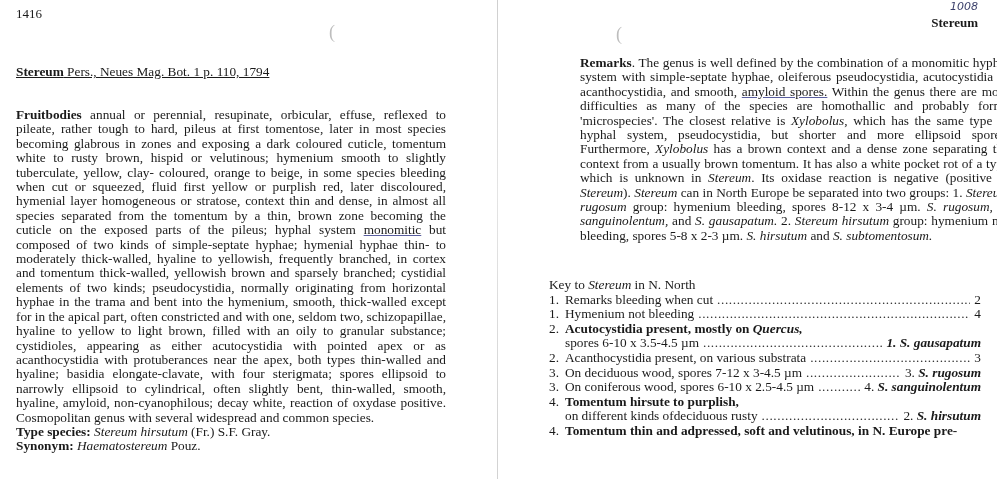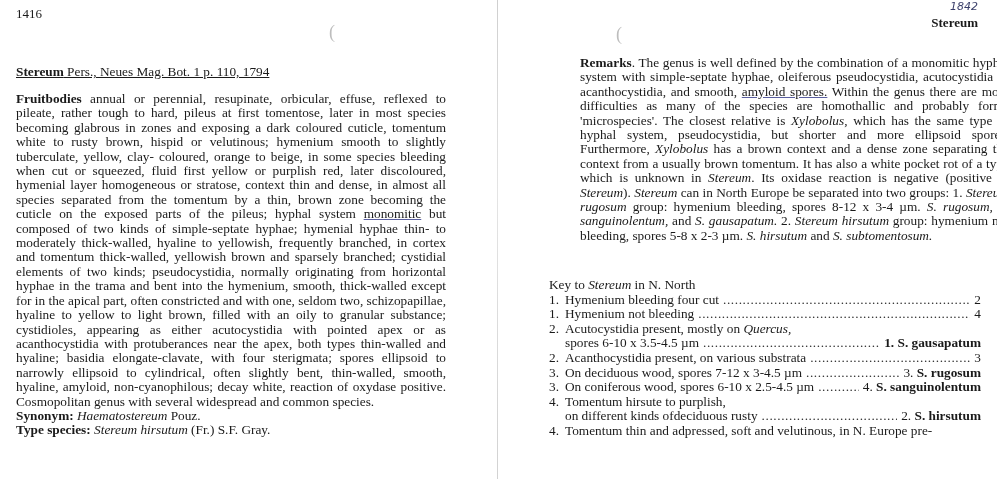--- a/index.html
+++ b/index.html
@@ -22,77 +22,77 @@
     font-family: "DejaVu Sans", sans-serif; font-style: italic; color: #3a3f6a;
   }
   .running-head {
     position: absolute; right: 19px; top: 15px; font-size: 13px; font-weight: bold;
   }
   .paren-mark { position: absolute; color: #bdbdbd; font-size: 18px; }
   .genus-title { position: absolute; left: 16px; top: 64px; font-size: 13.3px; white-space: nowrap; text-decoration: underline; }
   .text-block {
     position: absolute; font-size: 13.3px; line-height: 14.4px; text-align: justify;
   }
-  .left-desc { left: 16px; top: 92px; width: 430px; }
+  .left-desc { left: 16px; top: 108px; width: 430px; }
   .left-desc p, .right-remarks p { margin: 0; }
   .right-remarks { left: 49px; top: 29px; width: 429px; margin-left: 31px; }
   .bold { font-weight: bold; }
   .ital { font-style: italic; }
   .ul { text-decoration: underline; text-decoration-color: #5a5fa0; }
   .species-line { font-size: 13.3px; line-height: 14.4px; }
   .key { position: absolute; left: 49px; top: 278px; width: 432px; font-size: 13.3px; line-height: 14.6px; }
   .key-title { margin-bottom: 0; }
   .key-row { display: flex; align-items: baseline; white-space: nowrap; }
   .key-row .num { width: 16px; flex: 0 0 16px; }
   .key-row .txt { flex: 0 0 auto; }
   .key-row .dots {
     flex: 1 1 auto; overflow: hidden; margin: 0 4px; white-space: nowrap;
     letter-spacing: 0.6px; color: #333;
   }
   .key-row .dots::after { content: "........................................................................................................................................................................"; }
   .key-row .res { flex: 0 0 auto; }
   .key-row.indent { padding-left: 16px; }
-  .key-row.cont .txt { white-space: nowrap; }
-  .res-bold { font-weight: bold; }
+  .key-row.cont .txt { white-space: nowrap; font-weight: bold; }
+  .res-bold { font-weight: bold; font-style: italic; }
 </style>
 </head>
 <body>
 
 <div class="page page-left">
   <div class="pagenum-left">1416</div>
   <div class="paren-mark" style="left:329px; top:22px;">(</div>
 
   <div class="genus-title">
     <span class="bold">Stereum</span><span> Pers., Neues Mag. Bot. 1 p. 110, 1794</span>
   </div>
 
   <div class="text-block left-desc">
     <p><span class="bold">Fruitbodies</span><span> annual or perennial, resupinate, orbicular, effuse, reflexed to pileate, rather tough to hard, pileus at first tomentose, later in most species becoming glabrous in zones and exposing a dark coloured cuticle, tomentum white to rusty brown, hispid or velutinous; hymenium smooth to slightly tuberculate, yellow, clay- coloured, orange to beige, in some species bleeding when cut or squeezed, fluid first yellow or purplish red, later discoloured, hymenial layer homogeneous or stratose, context thin and dense, in almost all species separated from the tomentum by a thin, brown zone becoming the cuticle on the exposed parts of the pileus; hyphal system </span><span class="ul">monomitic</span><span> but composed of two kinds of simple-septate hyphae; hymenial hyphae thin- to moderately thick-walled, hyaline to yellowish, frequently branched, in cortex and tomentum thick-walled, yellowish brown and sparsely branched; cystidial elements of two kinds; pseudocystidia, normally originating from horizontal hyphae in the trama and bent into the hymenium, smooth, thick-walled except for in the apical part, often constricted and with one, seldom two, schizopapillae, hyaline to yellow to light brown, filled with an oily to granular substance; cystidioles, appearing as either acutocystidia with pointed apex or as acanthocystidia with protuberances near the apex, both types thin-walled and hyaline; basidia elongate-clavate, with four sterigmata; spores ellipsoid to narrowly ellipsoid to cylindrical, often slightly bent, thin-walled, smooth, hyaline, amyloid, non-cyanophilous; decay white, reaction of oxydase positive. Cosmopolitan genus with several widespread and common species.</span></p>
+    <div class="species-line"><span class="bold">Type species:</span> <span class="ital">Stereum hirsutum</span><span> (Fr.) S.F. Gray.</span></div>
     <div class="species-line"><span class="bold">Synonym:</span> <span class="ital">Haematostereum</span><span> Pouz.</span></div>
-    <div class="species-line"><span class="bold">Type species:</span> <span class="ital">Stereum hirsutum</span><span> (Fr.) S.F. Gray.</span></div>
   </div>
 </div>
 
 <div class="gutter"></div>
 
 <div class="page page-right">
-  <div class="pagenum-right">1842</div>
+  <div class="pagenum-right">1008</div>
   <div class="running-head">Stereum</div>
   <div class="paren-mark" style="left:116px; top:24px;">(</div>
 
   <div class="text-block right-remarks" style="top:56px;">
     <p id="remarks-p"><span class="bold">Remarks</span><span>. The genus is well defined by the combination of a monomitic hyphal system with simple-septate hyphae, oleiferous pseudocystidia, acutocystidia or acanthocystidia, and smooth, </span><span class="ul">amyloid spores.</span><span> Within the genus there are more difficulties as many of the species are homothallic and probably forms 'microspecies'. The closest relative is </span><span class="ital">Xylobolus</span><span>, which has the same type of hyphal system, pseudocystidia, but shorter and more ellipsoid spores. Furthermore, </span><span class="ital">Xylobolus</span><span> has a brown context and a dense zone separating the context from a usually brown tomentum. It has also a white pocket rot of a type which is unknown in </span><span class="ital">Stereum</span><span>. Its oxidase reaction is negative (positive in </span><span class="ital">Stereum</span><span>). </span><span class="ital">Stereum</span><span> can in North Europe be separated into two groups: 1. </span><span class="ital">Stereum rugosum</span><span> group: hymenium bleeding, spores 8-12 x 3-4 µm. </span><span class="ital">S. rugosum, S. sanguinolentum,</span><span> and </span><span class="ital">S. gausapatum.</span><span> 2. </span><span class="ital">Stereum hirsutum</span><span> group: hymenium not bleeding, spores 5-8 x 2-3 µm. </span><span class="ital">S. hirsutum</span><span> and </span><span class="ital">S. subtomentosum.</span></p>
   </div>
 
   <div class="key">
     <div class="key-title"><span>Key to </span><span class="ital">Stereum</span><span> in N. North</span></div>
     <div id="key-rows">
         <div class="key-row">
           <span class="num">1.</span>
-          <span class="txt"><span>Hymenium bleeding four cut</span></span>
+          <span class="txt"><span>Remarks bleeding when cut</span></span>
           <span class="dots"></span>
           <span class="res"><span>2</span></span>
         </div>
         <div class="key-row">
           <span class="num">1.</span>
           <span class="txt"><span>Hymenium not bleeding</span></span>
           <span class="dots"></span>
           <span class="res"><span>4</span></span>
         </div>
         <div class="key-row cont">

